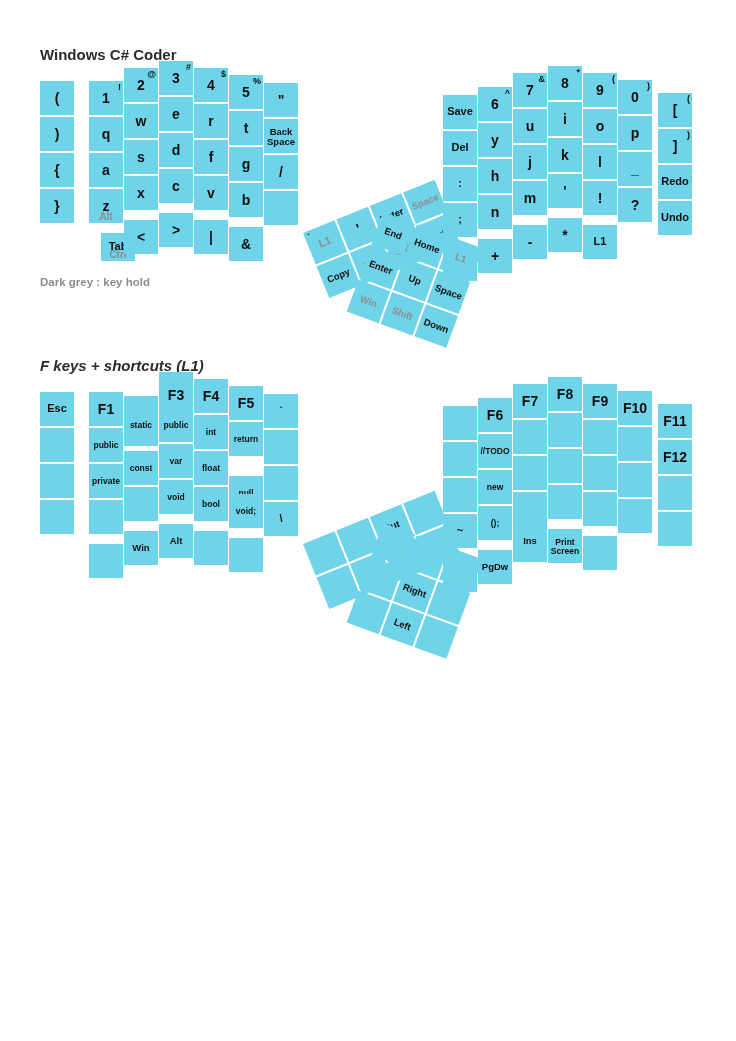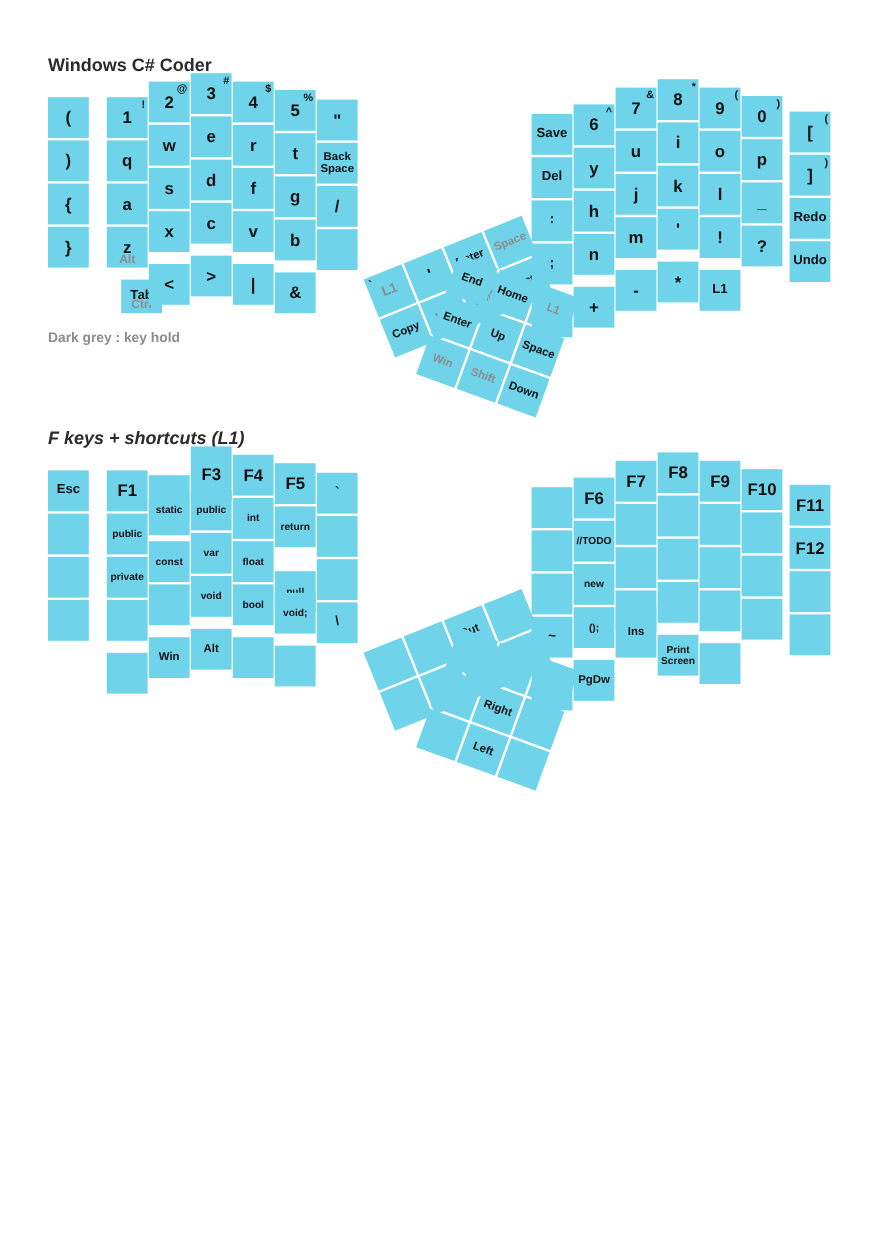--- a/index.html
+++ b/index.html
@@ -534,21 +534,21 @@
     </div>
     <div class="key" style="left: 658px; top: 512px; width: 34px; height: 34px;">
       <span class="main"></span>
     </div>
     <div class="key" style="left: 443px; top: 558px; width: 34px; height: 34px;">
       <span class="main xs">PgUp</span>
     </div>
     <div class="key" style="left: 478px; top: 550px; width: 34px; height: 34px;">
       <span class="main xs">PgDw</span>
     </div>
-    <div class="key" style="left: 513px; top: 506px; width: 34px; height: 42px;">
+    <div class="key" style="left: 513px; top: 520px; width: 34px; height: 42px;">
       <span class="main xs">Ins</span>
     </div>
     <div class="key" style="left: 548px; top: 529px; width: 34px; height: 34px;">
       <span class="main tiny two">Print<br>Screen</span>
     </div>
     <div class="key" style="left: 583px; top: 536px; width: 34px; height: 34px;">
       <span class="main"></span>
     </div>
     <div class="thumb" style="left: 383px; top: 523px; width: 108px; height: 108px; transform: rotate(20deg); transform-origin: 0px 0px;">
       <div class="key" style="left: 0px; top: 0px; width: 34px; height: 34px;">

